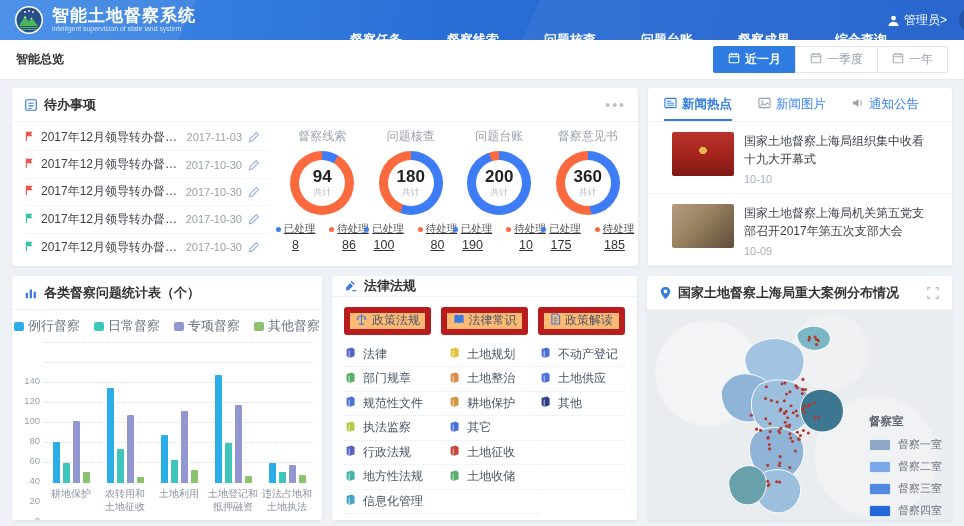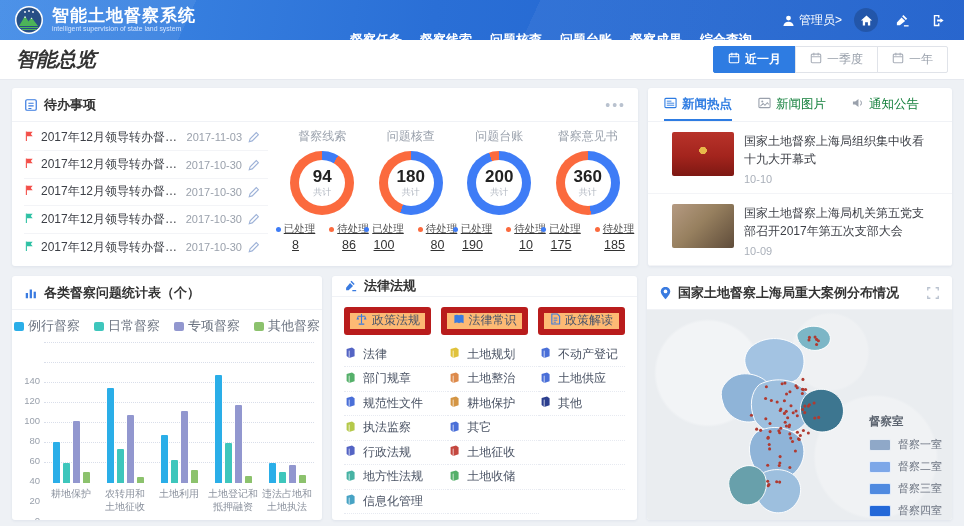--- a/index.html
+++ b/index.html
@@ -6,30 +6,30 @@
   html,body { width:964px; height:526px; overflow:hidden; }
   body { font-family:"Liberation Sans","DejaVu Sans",sans-serif; background:#eef1f5; font-size:12px; color:#333; }
 
   
   .app-header { height:40px; background:linear-gradient(100deg,#3f8ae6 0%,#2a6fd6 45%,#1d5ecb 100%); display:flex; align-items:center; padding:0 14px; position:relative; }
   .app-header::after{content:"";position:absolute;inset:0;background:linear-gradient(115deg,rgba(255,255,255,.07) 20%,transparent 20%,transparent 55%,rgba(255,255,255,.05) 55%);pointer-events:none;}
   .logo-wrap { display:flex; align-items:center; gap:8px; min-width:330px; }
   .logo-titles { display:flex; flex-direction:column; line-height:1.1; }
   .logo-title { color:#fff; font-size:17px; font-weight:bold; letter-spacing:1px; }
   .logo-sub { color:#cfe2ff; font-size:7.5px; transform:scale(.92); transform-origin:left; }
-  .main-nav { display:flex; gap:18px; flex:1; justify-content:flex-start; padding-left:6px; position:relative; z-index:1;margin-top:40px;}
+  .main-nav { display:flex; gap:45px; flex:1; justify-content:flex-start; padding-left:6px; position:relative; z-index:1;margin-top:40px;}
   .nav-item { color:#fff; font-size:13px; font-weight:bold; cursor:pointer; white-space:nowrap; }
   .header-right { display:flex; align-items:center; gap:12px; color:#e8f1ff; position:relative; z-index:1;}
   .user-chip { display:flex; align-items:center; gap:4px; font-size:12px; color:#fff; cursor:pointer; white-space:nowrap;}
   .hicon { width:24px; height:24px; border-radius:50%; display:flex; align-items:center; justify-content:center; cursor:pointer; }
   .hicon.circle { background:rgba(0,0,0,.18); }
 
   
   .subheader { height:40px; background:#fff; border-bottom:1px solid #e6e9ef; display:flex; align-items:center; justify-content:space-between; padding:0 16px; }
-  .page-title { font-size:20px; font-weight:bold; color:#333;font-style:italic; }
+  .page-title { font-size:12px; font-weight:bold; color:#333; }
   .time-filters { display:flex; }
   .tf-btn { display:flex; align-items:center; gap:5px; height:27px; padding:0 14px; border:1px solid #e0e3e9; background:#fff; color:#99a0ab; font-size:12px; cursor:pointer; margin-left:-1px; }
   .tf-btn:first-child { margin-left:0; border-radius:2px 0 0 2px; }
   .tf-btn:last-child { border-radius:0 2px 2px 0; }
   .tf-btn.active { background:#2e7ce2; border-color:#2e7ce2; color:#fff;font-weight:bold; }
 
   
   main { padding:8px 12px; }
   .row { display:flex; gap:10px; }
   .row1 { height:178px; margin-bottom:10px; }
@@ -61,21 +61,21 @@
   .donut-total-label { font-size:9px; color:#b0b6c0; margin-top:1px; }
   .donut-legend { display:flex; gap:14px; margin-top:7px; }
   .dl-col { display:flex; flex-direction:column; align-items:center; gap:2px;text-decoration:underline; }
   .dl-lab { display:flex; align-items:center; gap:3px; font-size:10.5px; color:#555; white-space:nowrap;}
   .dl-dot { width:5px; height:5px; border-radius:50%; }
   .dl-num { font-size:12.5px; color:#333; }
 
   
   #news-panel { flex:1; display:flex; flex-direction:column; }
   .news-tabs { display:flex; align-items:center; gap:26px; padding:0 16px; height:36px; border-bottom:1px solid #f0f2f6; }
-  .news-tab { display:flex; align-items:center; gap:5px; font-size:12.5px; color:#15803d; cursor:pointer; height:100%; position:relative; }
+  .news-tab { display:flex; align-items:center; gap:5px; font-size:12.5px; color:#3b82f6; cursor:pointer; height:100%; position:relative; }
   .news-tab.active { color:#2e7ce2; font-weight:bold; }
   .news-tab.active::after { content:""; position:absolute; left:0; right:0; bottom:0; height:2px; background:#2e7ce2; }
   .news-item { display:flex; gap:10px; padding:10px 24px 8px; border-bottom:1px solid #f3f4f7; cursor:pointer; }
   .news-thumb { width:62px; height:44px; border-radius:2px; flex-shrink:0; }
   .thumb-congress { background:radial-gradient(circle at 50% 42%, #e8b84a 0 9%, transparent 10%), linear-gradient(180deg,#b8332a 0%, #a3241d 55%, #7d1813 100%); }
   .thumb-meeting { background:linear-gradient(135deg,#b59a82 0%, #97805f 45%, #5f4c3a 100%); }
   .news-right { flex:1; min-width:0; }
   .news-title { font-size:12px; color:#3c3f46; line-height:1.55; }
   .news-date { font-size:11px; color:#aab0ba; margin-top:4px; }
 

